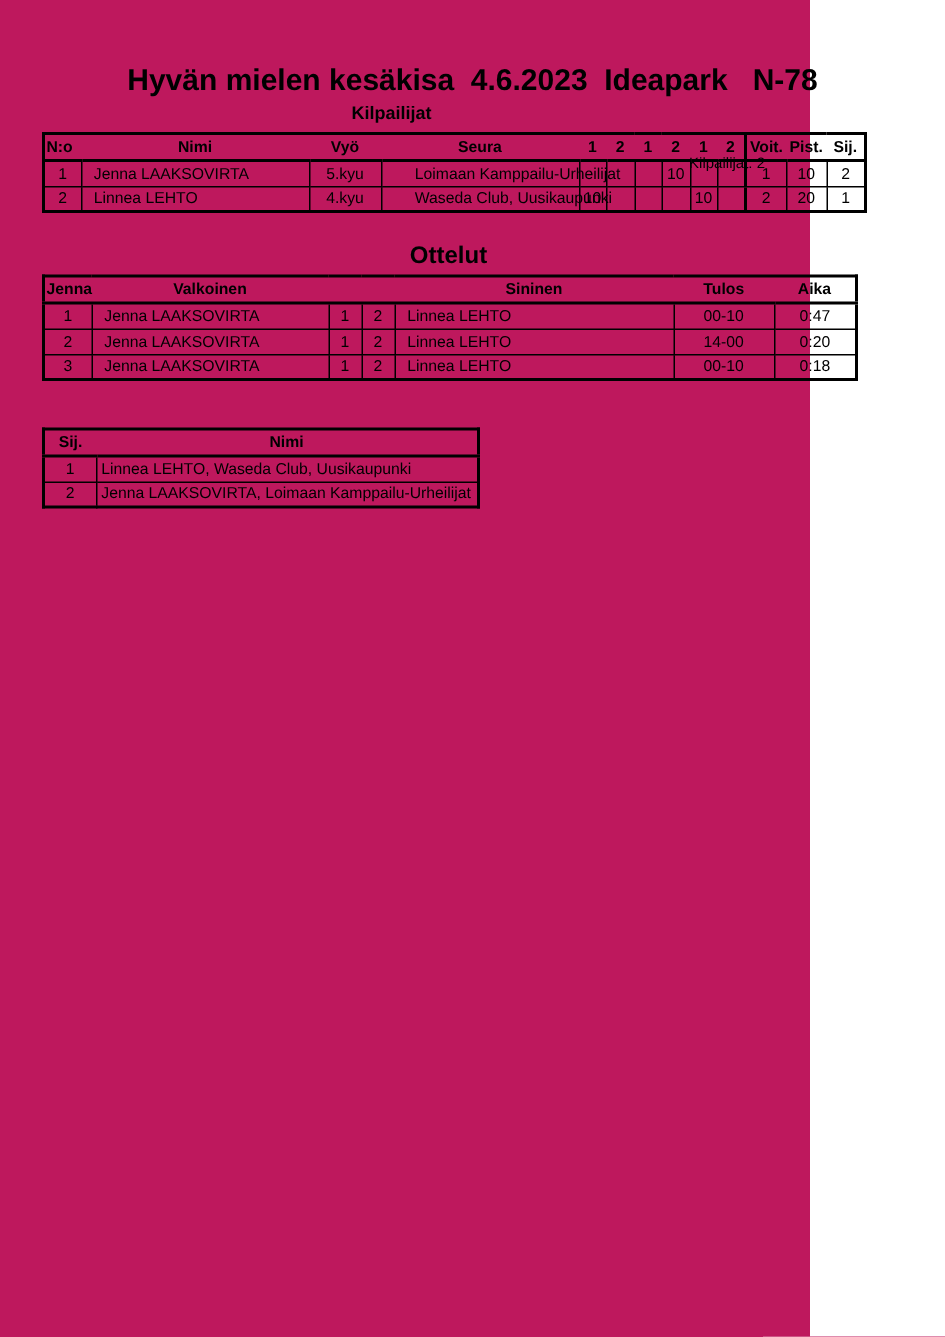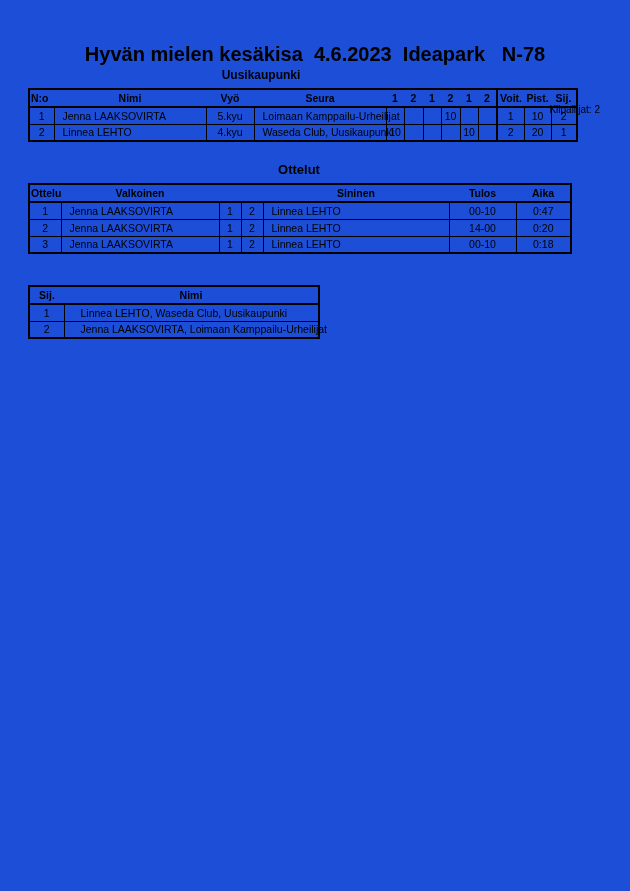--- a/index.html
+++ b/index.html
@@ -4,21 +4,21 @@
 <style>
   * { box-sizing: border-box; }
   html, body { margin: 0; padding: 0; }
   body {
     width: 630px; height: 891px;
     background: #ffffff;
     font-family: "Liberation Sans", sans-serif;
     color: #000000;
     position: relative;
   }
-  .page { position: absolute; left: 0; top: 0; width: 630px; height: 891px; background: #1d4ed8; }
+  .page { position: absolute; left: 0; top: 0; width: 540px; height: 891px; background: #be185d; }
 
   .page-title {
     position: absolute; top: 43px; left: 0; width: 630px;
     text-align: center; font-size: 20px; font-weight: bold;
     white-space: pre; letter-spacing: 0px;
   }
   .sub-kilpailijat {
     position: absolute; top: 68px; left: 28px; width: 466px;
     text-align: center; font-size: 12px; font-weight: bold;
   }
@@ -47,47 +47,47 @@
     height: 18px;
     font-weight: bold;
   }
   thead th:first-child { border-left: 1px solid #000; }
   thead th:last-child { border-right: 1px solid #000; }
 
   
   .t-kilpailijat { left: 28px; top: 88px; width: 548px; border: 2px solid #000; }
   .t-kilpailijat .h-no { text-align: left; padding-left: 1px; margin-left: 48px; }
   .t-kilpailijat td.c-nimi { text-align: left; padding-left: 8px; white-space: nowrap; }
-  .t-kilpailijat td.c-seura { text-align: right; padding-left: 8px; white-space: nowrap; }
+  .t-kilpailijat td.c-seura { text-align: right; padding-left: 22px; white-space: nowrap; }
   .t-kilpailijat .thickL { border-left: 2px solid #000 !important; margin-top: 12px; }
 
   
   .sec-ottelut-title {
     position: absolute; left: 28px; top: 162px; width: 542px;
-    text-align: center; font-size: 13px; font-weight: bold;
+    text-align: center; font-size: 16px; font-weight: bold;
   }
   .t-ottelut { left: 28px; top: 183px; width: 542px; border: 2px solid #000; }
   .t-ottelut .h-ottelu { text-align: left; padding-left: 1px; }
   .t-ottelut td.c-name { text-align: left; padding-left: 8px; white-space: nowrap; }
 
   
   .sec-tulokset-title {
     position: absolute; left: 28px; top: 264px; width: 290px;
     text-align: center; font-size: 12px; font-weight: bold;
   }
   .t-tulokset { left: 28px; top: 285px; width: 290px; border: 2px solid #000; }
-  .t-tulokset td.c-name { text-align: left; padding-left: 16px; white-space: nowrap; }
+  .t-tulokset td.c-name { text-align: left; padding-left: 3px; white-space: nowrap; }
 </style>
 </head>
 <body>
 
 <div class="page">
 
   <div class="page-title">Hyvän mielen kesäkisa  4.6.2023  Ideapark   N-78</div>
-  <div class="sub-kilpailijat">Uusikaupunki</div>
+  <div class="sub-kilpailijat">Kilpailijat</div>
   <div class="competitors-count">Kilpailijat: 2</div>
 
   <table class="t-kilpailijat">
     <colgroup>
       <col style="width:25px">
         <col style="width:152px">
         <col style="width:48px">
         <col style="width:132px">
       <col style="width:18px">
         <col style="width:19px">
@@ -156,21 +156,21 @@
       <col style="width:32px">
         <col style="width:158px">
         <col style="width:22px">
         <col style="width:22px">
       <col style="width:186px">
         <col style="width:67px">
         <col style="width:55px">
     </colgroup>
     <thead>
       <tr>
-        <th class="h-ottelu">Ottelu</th>
+        <th class="h-ottelu">Jenna</th>
         <th>Valkoinen</th>
         <th></th>
         <th></th>
         <th>Sininen</th>
         <th>Tulos</th>
         <th>Aika</th>
       </tr>
     </thead>
     <tbody>
       <tr>

